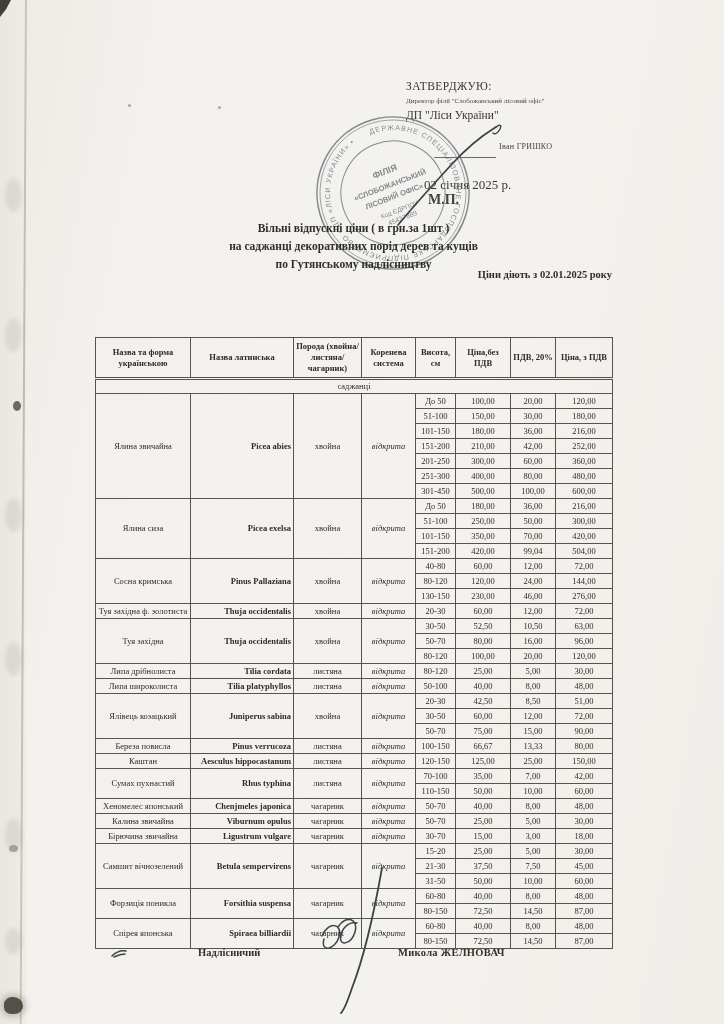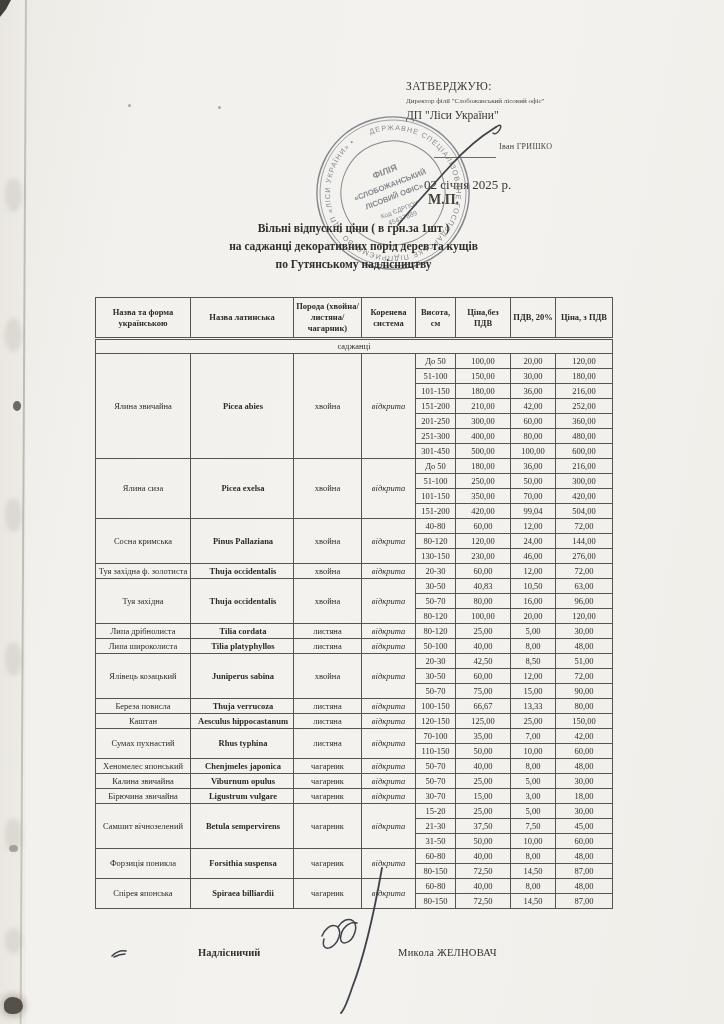--- a/index.html
+++ b/index.html
@@ -50,31 +50,31 @@
              font-size:10.5px;color:#302e29;}
 
   
   .tbl-wrap{left:95px;top:297px;}
   table{border-collapse:collapse;table-layout:fixed;width:517px;color:#2e2c28;}
   col.w-name{width:95px}col.w-latin{width:103px}col.w-breed{width:68px}
   col.w-root{width:54px}col.w-h{width:40px}col.w-p1{width:55px}
   col.w-p2{width:45px}col.w-p3{width:57px}
   th,td{border:1px solid #57544d;font-size:8.5px;text-align:center;
         vertical-align:middle;padding:0 2px;line-height:1.3;}
-  table{border:1.5px solid #57544d;}
+  table{border:1.5px solid #57544d;margin-top:40px;}
   th{font-weight:bold;padding:3px 2px;border-bottom:3px double #57544d;overflow-wrap:anywhere;}
   td{height:14px;}
   td.c-name{font-weight:normal;}
-  td.c-latin{font-weight:bold;text-align:center;padding-left:4px;overflow-wrap:anywhere;}
+  td.c-latin{font-weight:bold;text-align:right;padding-left:4px;overflow-wrap:anywhere;}
   td.c-root{font-style:italic;}
   tr.section td{height:13px;border-bottom:1.5px solid #57544d;}
 
   
   .f-pos{left:198px;top:947px;font-weight:bold;font-size:10.5px;color:#33312c;}
-  .f-name{left:398px;top:947px;font-weight:normal;font-size:10.5px;color:#33312c;letter-spacing:.3px;}
+  .f-name{left:398px;top:947px;font-weight:bold;font-size:10.5px;color:#33312c;letter-spacing:.3px;}
   .pen-mark{left:110px;top:947px;width:18px;height:12px;}
 </style>
 </head>
 <body>
 
 <div class="scan">
 
   <div class="left-strip"></div>
   <div class="page-edge"></div>
   <div class="smudge" style="top:178px"></div>
@@ -120,20 +120,21 @@
   <svg class="pen" style="left:300px;top:100px" width="260" height="160">
     <path d="M98,125 C112,108 130,88 152,64 S188,32 196,27" stroke-width="1.8"></path>
     <path d="M196,27 c4,-3 6,-2 4,2 c-2,4 -5,6 -7,4" stroke-width="1.4"></path>
   </svg>
 
   <div class="abs title-block">
     <div>Вільні відпускні ціни ( в грн.за 1шт )</div>
     <div>на саджанці декоративних порід дерев та кущів</div>
     <div>по Гутянському надлісництву</div>
   </div>
+  <div class="abs effective">Ціни діють з 02.01.2025 року</div>
 
   <div class="abs tbl-wrap">
     <table>
       <colgroup>
         <col class="w-name">
           <col class="w-latin">
           <col class="w-breed">
           <col class="w-root">
         <col class="w-h">
           <col class="w-p1">
@@ -261,21 +262,21 @@
             <td class="c-p1">60,00</td>
             <td class="c-p2">12,00</td>
             <td class="c-p3">72,00</td>
           </tr>
           <tr>
             <td class="c-name" rowspan="3">Туя західна</td>
             <td class="c-latin" rowspan="3">Thuja occidentalis</td>
             <td class="c-breed" rowspan="3">хвойна</td>
             <td class="c-root" rowspan="3">відкрита</td>
             <td class="c-h">30-50</td>
-            <td class="c-p1">40,83</td>
+            <td class="c-p1">52,50</td>
             <td class="c-p2">10,50</td>
             <td class="c-p3">63,00</td>
           </tr>
           <tr>
             <td class="c-h">50-70</td>
             <td class="c-p1">80,00</td>
             <td class="c-p2">16,00</td>
             <td class="c-p3">96,00</td>
           </tr>
           <tr>
@@ -321,21 +322,21 @@
             <td class="c-p3">72,00</td>
           </tr>
           <tr>
             <td class="c-h">50-70</td>
             <td class="c-p1">75,00</td>
             <td class="c-p2">15,00</td>
             <td class="c-p3">90,00</td>
           </tr>
           <tr>
             <td class="c-name" rowspan="1">Береза повисла</td>
-            <td class="c-latin" rowspan="1">Thuja verrucoza</td>
+            <td class="c-latin" rowspan="1">Pinus verrucoza</td>
             <td class="c-breed" rowspan="1">листяна</td>
             <td class="c-root" rowspan="1">відкрита</td>
             <td class="c-h">100-150</td>
             <td class="c-p1">66,67</td>
             <td class="c-p2">13,33</td>
             <td class="c-p3">80,00</td>
           </tr>
           <tr>
             <td class="c-name" rowspan="1">Каштан</td>
             <td class="c-latin" rowspan="1">Aesculus hippocastanum</td>

